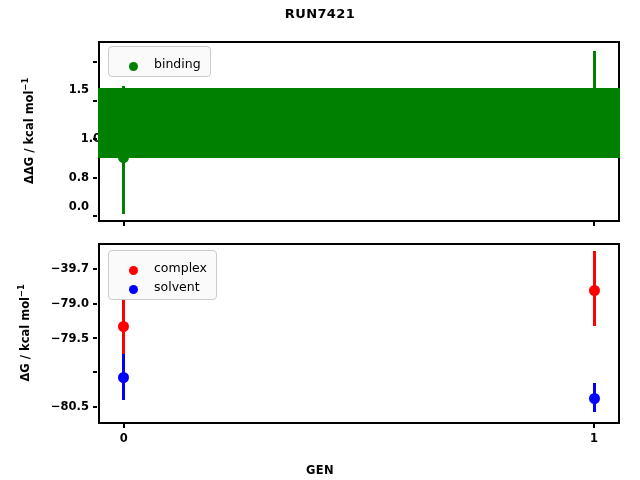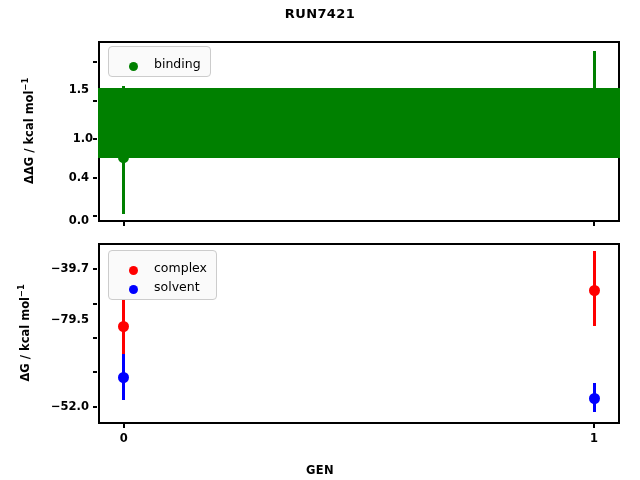--- a/index.html
+++ b/index.html
@@ -221,34 +221,35 @@
     </div>
     <div class="legend-row">
       <span class="legend-handle">
         <span class="legend-dot" style="background:#0000ff"></span>
       </span>
       <span class="legend-text">solvent</span>
     </div>
   </div>
 
 <div class="ytick-mark" style="top: 215.013px; left: 93px;"></div>
-    <div class="ytick-label" style="top: 213px; left: 0px; width: 89px;">0.0</div>
+    <div class="ytick-label" style="top: 199px; left: 0px; width: 89px;">0.0</div>
     <div class="ytick-mark" style="top: 176.633px; left: 93px;"></div>
-    <div class="ytick-label" style="top: 169.633px; left: 0px; width: 89px;">0.4</div>
+    <div class="ytick-label" style="top: 169.633px; left: 0px; width: 89px;">0.8</div>
     <div class="ytick-mark" style="top: 138.253px; left: 93px;"></div>
-    <div class="ytick-label" style="top: 131.253px; left: 4px; width: 89px;">1.0</div>
+    <div class="ytick-label" style="top: 131.253px; left: 12px; width: 89px;">1.0</div>
     <div class="ytick-mark" style="top: 99.8728px; left: 93px;"></div>
     <div class="ytick-label" style="top: 82px; left: 0px; width: 89px;">1.5</div>
     <div class="ytick-mark" style="top: 61.4928px; left: 93px;"></div>
     <div class="ytick-mark" style="top: 405.795px; left: 93px;"></div>
-    <div class="ytick-label" style="top: 398.795px; left: 0px; width: 89px;">−52.0</div>
+    <div class="ytick-label" style="top: 398.795px; left: 0px; width: 89px;">−80.5</div>
     <div class="ytick-mark" style="top: 371.384px; left: 93px;"></div>
     <div class="ytick-mark" style="top: 336.973px; left: 93px;"></div>
-    <div class="ytick-label" style="top: 312px; left: 0px; width: 89px;">−79.5</div>
+    <div class="ytick-label" style="top: 331px; left: 0px; width: 89px;">−79.5</div>
     <div class="ytick-mark" style="top: 302.563px; left: 93px;"></div>
+    <div class="ytick-label" style="top: 295.563px; left: 0px; width: 89px;">−79.0</div>
     <div class="ytick-mark" style="top: 268.152px; left: 93px;"></div>
     <div class="ytick-label" style="top: 261.152px; left: 0px; width: 89px;">−39.7</div>
     <div class="xtick-mark" style="left: 122.865px; top: 424px;"></div>
     <div class="xtick-mark" style="left: 122.865px; top: 222px;"></div>
     <div class="xtick-label" style="left: 98.8649px; top: 431px; width: 50px;">0</div>
     <div class="xtick-mark" style="left: 593.135px; top: 424px;"></div>
     <div class="xtick-mark" style="left: 593.135px; top: 222px;"></div>
     <div class="xtick-label" style="left: 569.135px; top: 431px; width: 50px;">1</div>
     <div class="allgens-band" style="left: 98px; top: 87.8236px; width: 522px; height: 70.6192px; background: rgb(0, 128, 0); z-index: 5;"></div>
     <div class="errbar" style="left: 122.365px; top: 86.2884px; height: 127.422px; background: rgb(0, 128, 0); z-index: 10;"></div>

